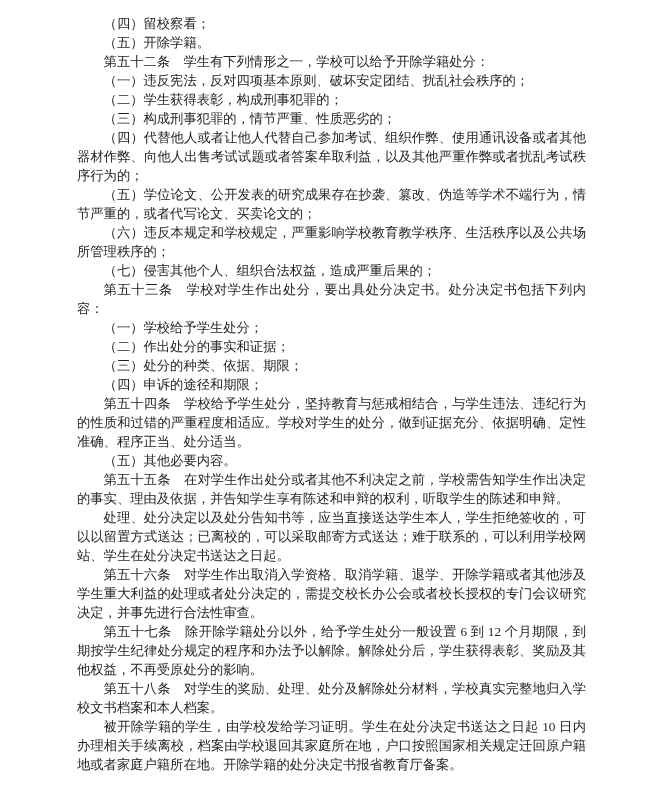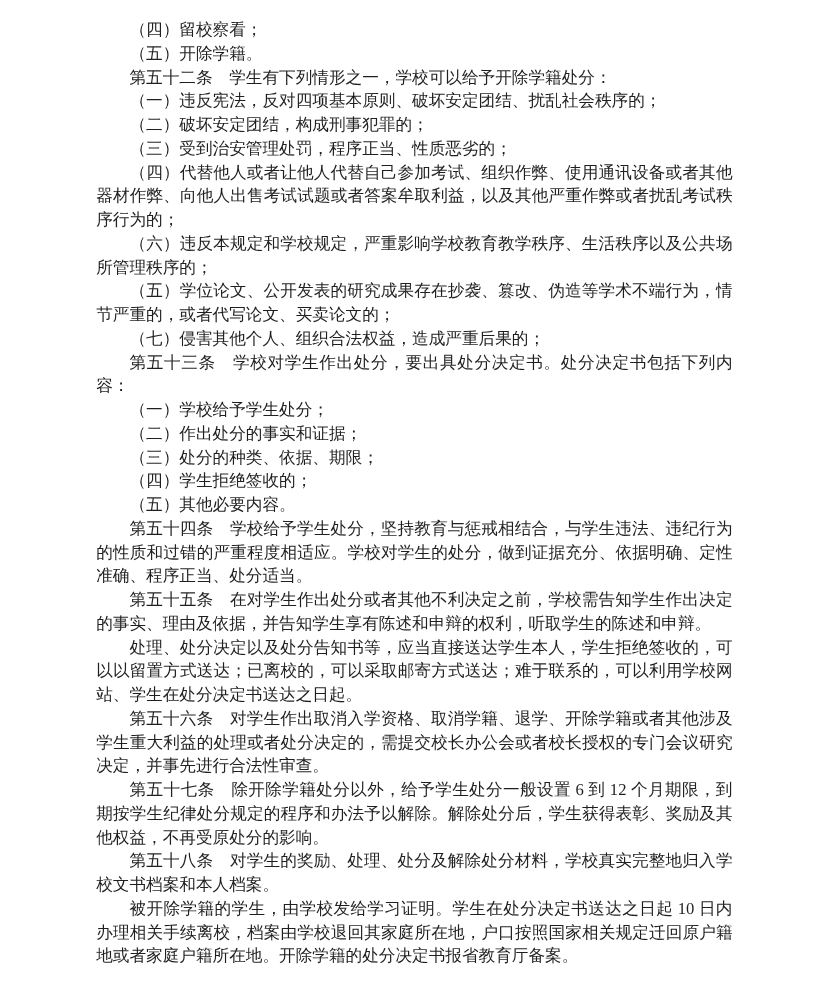--- a/index.html
+++ b/index.html
@@ -36,33 +36,33 @@
 </style>
 </head>
 <body>
 
 <div class="page">
   <div class="doc-content">
     <p>（四）留校察看；</p>
     <p>（五）开除学籍。</p>
     <p>第五十二条　学生有下列情形之一，学校可以给予开除学籍处分：</p>
     <p>（一）违反宪法，反对四项基本原则、破坏安定团结、扰乱社会秩序的；</p>
-    <p>（二）破坏安定团结，构成刑事犯罪的；</p>
-    <p>（三）受到治安管理处罚，程序正当、性质恶劣的；</p>
+    <p>（二）学生获得表彰，构成刑事犯罪的；</p>
+    <p>（三）构成刑事犯罪的，情节严重、性质恶劣的；</p>
     <p>（四）代替他人或者让他人代替自己参加考试、组织作弊、使用通讯设备或者其他器材作弊、向他人出售考试试题或者答案牟取利益，以及其他严重作弊或者扰乱考试秩序行为的；</p>
+    <p>（五）学位论文、公开发表的研究成果存在抄袭、篡改、伪造等学术不端行为，情节严重的，或者代写论文、买卖论文的；</p>
     <p>（六）违反本规定和学校规定，严重影响学校教育教学秩序、生活秩序以及公共场所管理秩序的；</p>
-    <p>（五）学位论文、公开发表的研究成果存在抄袭、篡改、伪造等学术不端行为，情节严重的，或者代写论文、买卖论文的；</p>
     <p>（七）侵害其他个人、组织合法权益，造成严重后果的；</p>
     <p>第五十三条　学校对学生作出处分，要出具处分决定书。处分决定书包括下列内容：</p>
     <p>（一）学校给予学生处分；</p>
     <p>（二）作出处分的事实和证据；</p>
     <p>（三）处分的种类、依据、期限；</p>
-    <p>（四）学生拒绝签收的；</p>
+    <p>（四）申诉的途径和期限；</p>
+    <p>第五十四条　学校给予学生处分，坚持教育与惩戒相结合，与学生违法、违纪行为的性质和过错的严重程度相适应。学校对学生的处分，做到证据充分、依据明确、定性准确、程序正当、处分适当。</p>
     <p>（五）其他必要内容。</p>
-    <p>第五十四条　学校给予学生处分，坚持教育与惩戒相结合，与学生违法、违纪行为的性质和过错的严重程度相适应。学校对学生的处分，做到证据充分、依据明确、定性准确、程序正当、处分适当。</p>
     <p>第五十五条　在对学生作出处分或者其他不利决定之前，学校需告知学生作出决定的事实、理由及依据，并告知学生享有陈述和申辩的权利，听取学生的陈述和申辩。</p>
     <p>处理、处分决定以及处分告知书等，应当直接送达学生本人，学生拒绝签收的，可以以留置方式送达；已离校的，可以采取邮寄方式送达；难于联系的，可以利用学校网站、学生在处分决定书送达之日起。</p>
     <p>第五十六条　对学生作出取消入学资格、取消学籍、退学、开除学籍或者其他涉及学生重大利益的处理或者处分决定的，需提交校长办公会或者校长授权的专门会议研究决定，并事先进行合法性审查。</p>
     <p>第五十七条　除开除学籍处分以外，给予学生处分一般设置 6 到 12 个月期限，到期按学生纪律处分规定的程序和办法予以解除。解除处分后，学生获得表彰、奖励及其他权益，不再受原处分的影响。</p>
     <p>第五十八条　对学生的奖励、处理、处分及解除处分材料，学校真实完整地归入学校文书档案和本人档案。</p>
     <p>被开除学籍的学生，由学校发给学习证明。学生在处分决定书送达之日起 10 日内办理相关手续离校，档案由学校退回其家庭所在地，户口按照国家相关规定迁回原户籍地或者家庭户籍所在地。开除学籍的处分决定书报省教育厅备案。</p>
   </div>
 </div>
 
 </body></html>

